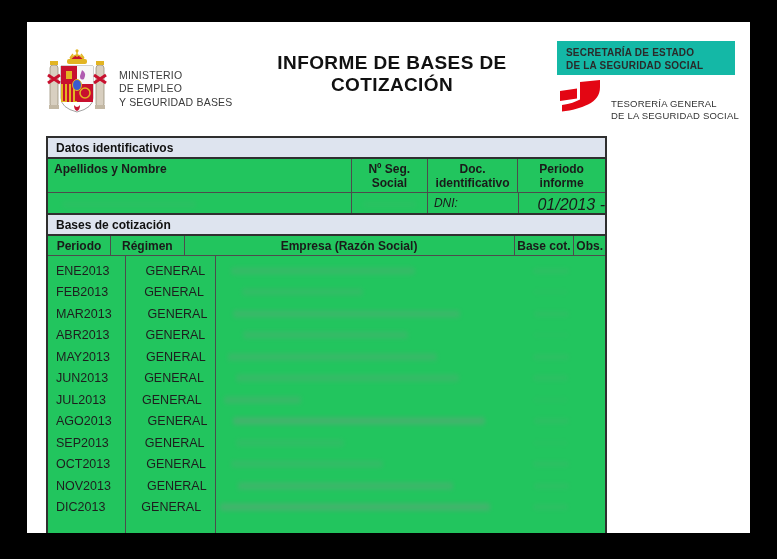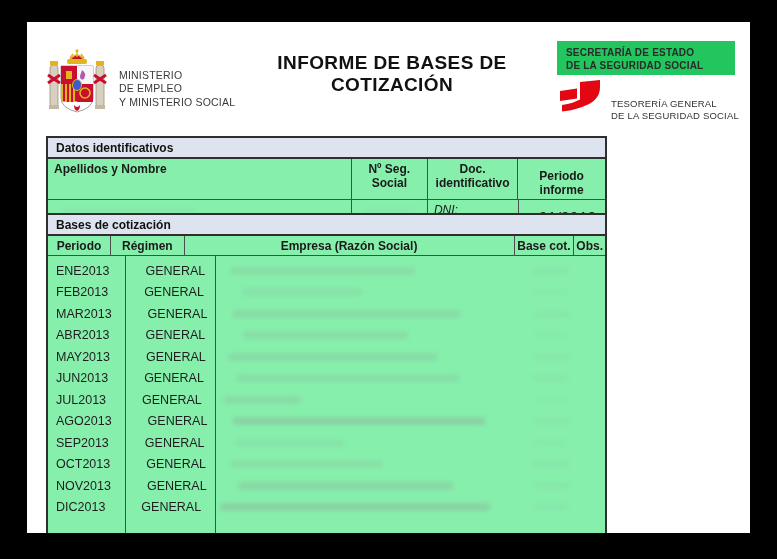--- a/index.html
+++ b/index.html
@@ -13,39 +13,39 @@
     background:#ffffff;overflow:hidden;color:#1a1a1a;
   }
   
   .arms{position:absolute;left:20px;top:27px;width:60px;height:66px;}
   .ministry{position:absolute;left:92px;top:47px;font-size:10.5px;line-height:1.28;color:#3b3b3b;letter-spacing:.2px;}
   .title{position:absolute;left:222px;top:30px;width:286px;text-align:center;}
   .title .l1,.title .l2{font-weight:bold;font-size:19px;letter-spacing:.4px;color:#111;}
   .title .l2{}
   .secretaria{
     position:absolute;left:530px;top:19px;width:178px;height:34px;
-    background:#22c55e;box-sizing:border-box;padding:5px 0 0 9px;
+    background:#14b8a6;box-sizing:border-box;padding:5px 0 0 9px;
     font-size:10px;font-weight:600;line-height:1.3;color:#2a2a2a;letter-spacing:.2px;
   }
   .tgss{position:absolute;left:531px;top:57px;display:flex;align-items:flex-start;}
   .tgss svg{width:44px;height:36px;flex:0 0 auto;}
   .tgss .txt{margin:19px 0 0 9px;font-size:9.5px;line-height:1.3;color:#333;letter-spacing:.2px;}
   
-  .tbl{position:absolute;left:19px;width:561px;box-sizing:border-box;border:2px solid #2f2f2f;background:#86efac;}
+  .tbl{position:absolute;left:19px;width:561px;box-sizing:border-box;border:2px solid #2f2f2f;background:#22c55e;}
   .bar{background:#dee4ef;border-bottom:2px solid #2f2f2f;font-weight:bold;font-size:12px;
        padding:3px 0 2px 8px;color:#111;}
   .hrow{display:flex;border-bottom:1px solid #4c4c4c;font-weight:bold;font-size:12px;}
   .hrow>div{box-sizing:border-box;border-right:1px solid #4c4c4c;padding:3px 2px 2px;text-align:center;}
   .hrow>div:last-child{border-right:none;}
   
   #t1{top:114px;}
   #t1 .c1{width:372px;text-align:left;padding-left:6px;}
   #t1 .c2{width:93px;}
   #t1 .c3{width:110px;}
-  #t1 .c4{width:106px;margin-top:7px;}
+  #t1 .c4{width:106px;}
   #t1 .drow{display:flex;font-size:12px;height:20px;font-style:italic;}
   #t1 .drow>div{box-sizing:border-box;border-right:1px solid #4c4c4c;padding-top:3px;}
   #t1 .drow>div:last-child{border-right:none;}
   #t1 .dni{padding-left:6px;}
   #t1 .per{text-align:right;font-size:16px;}
   
   #t2{top:191px;height:320px;border-bottom:none;}
   #t2 .c1{width:77px;}
   #t2 .c2{width:90px;}
   #t2 .c3{width:408px;}
@@ -120,21 +120,21 @@
         <circle cx="38" cy="44" r="5" fill="none" stroke="#e2b422" stroke-width="1.6"></circle>
         <path d="M27 56 q3 4 6 0 q0 5 -3 6 q-3 -1 -3 -6" fill="#c8102e"></path>
         <ellipse cx="30" cy="36" rx="4.5" ry="5.5" fill="#3b5bd0" stroke="#e2b422" stroke-width="1"></ellipse>
       </g>
     </svg>
   </div>
 
   <div class="ministry">
     <div>MINISTERIO</div>
     <div>DE EMPLEO</div>
-    <div>Y MINISTERIO SOCIAL</div>
+    <div>Y SEGURIDAD BASES</div>
   </div>
 
   <div class="title">
     <div class="l1">INFORME DE BASES DE</div>
     <div class="l2">COTIZACIÓN</div>
   </div>
 
   <div class="secretaria">
     <div>SECRETARÍA DE ESTADO</div>
     <div>DE LA  SEGURIDAD SOCIAL</div>

